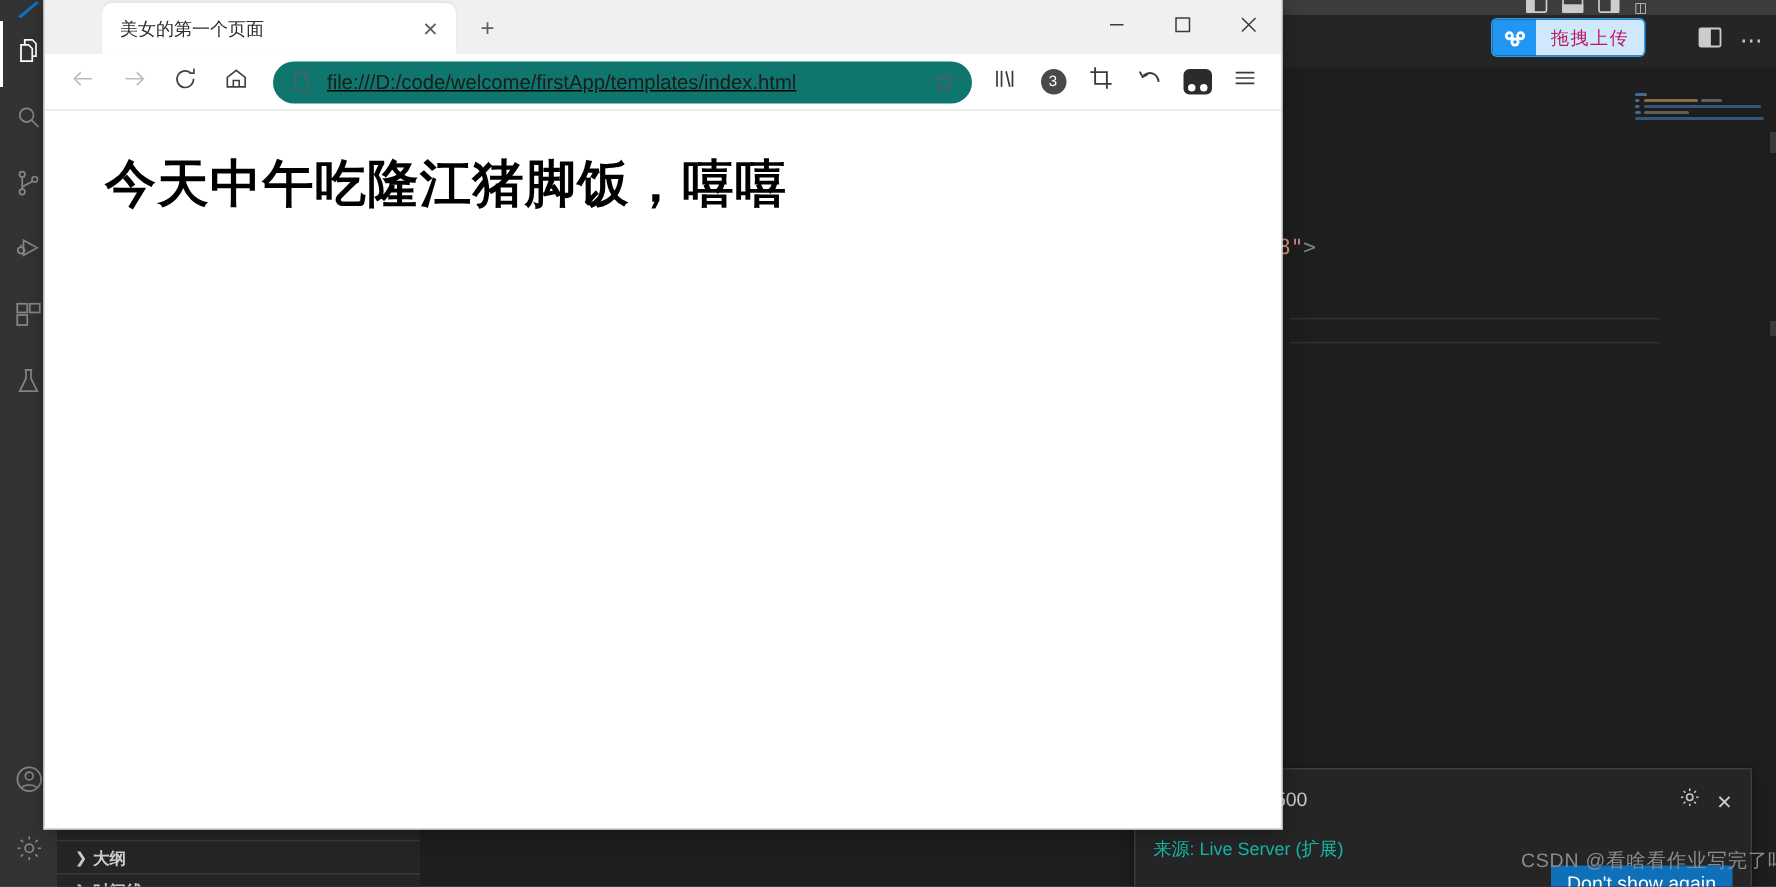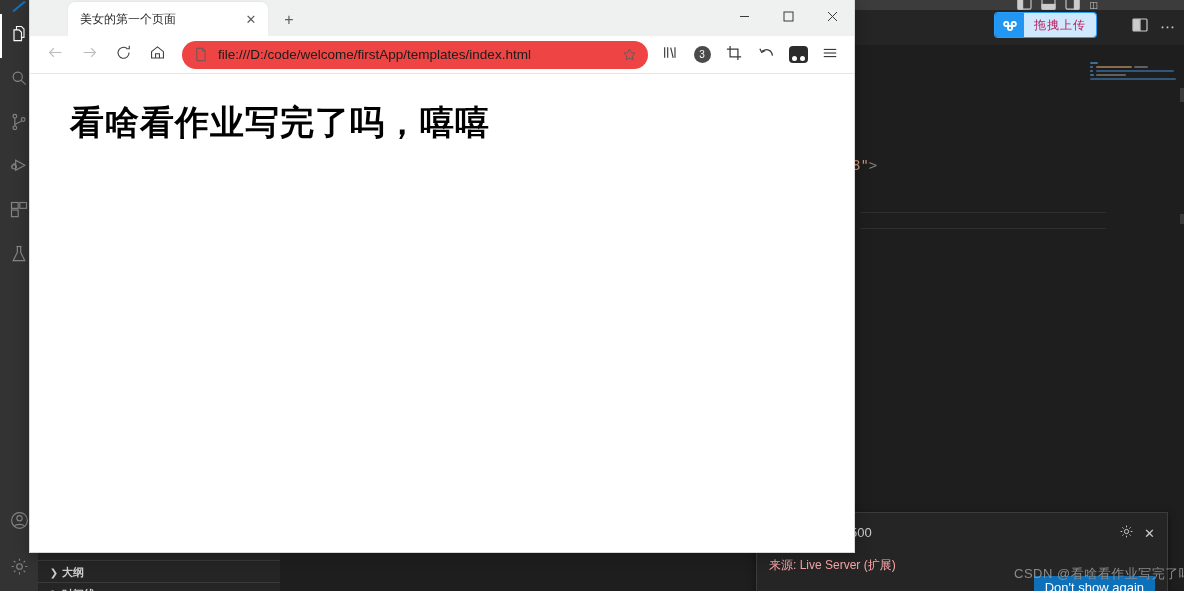--- a/index.html
+++ b/index.html
@@ -189,21 +189,21 @@
     padding-top: 1px;
   }
   .notif-actions {
     display: flex;
     align-items: center;
     gap: 10px;
     color: #cccccc;
     padding-top: 1px;
   }
   .notif-source {
-    color: #fca5a5;
+    color: #14b8a6;
     font-size: 12px;
     margin-top: 14px;
   }
   .notif-btnrow {
     display: flex;
     justify-content: flex-end;
     margin-top: 2px;
   }
   .notif-btn {
     background: #0e70b8;
@@ -242,21 +242,21 @@
   .br-titlebar {
     position: relative;
     height: 36px;
     background: #eff0f0;
     display: flex;
     align-items: flex-end;
   }
   .br-tab {
     margin-left: 38px;
     margin-bottom: 0;
-    width: 200px;
+    width: 236px;
     height: 34px;
     background: #ffffff;
     border-radius: 7px 7px 0 0;
     display: flex;
     align-items: center;
     padding: 0 6px 0 12px;
     box-sizing: border-box;
     box-shadow: 0 -1px 2px rgba(0,0,0,.05);
   }
   .br-tab-title {
@@ -305,26 +305,27 @@
     display: flex; align-items: center; justify-content: center;
     color: #424242;
     border-radius: 4px;
     cursor: pointer;
   }
   .br-nav.disabled { color: #bdbdbd; }
   .br-omnibox {
     flex: 1;
     height: 28px;
     margin: 0 6px 0 8px;
-    background: #ef4444;
+    background: #0f766e;
     border-radius: 14px;
     display: flex;
     align-items: center;
     padding: 0 6px 0 12px;
     box-sizing: border-box;
+    text-decoration: underline;
   }
   .br-omni-url {
     flex: 1;
     font-size: 13.5px;
     color: #1b1b1b;
     margin-left: 10px;
     white-space: nowrap;
     overflow: hidden;
   }
   .br-omni-star {
@@ -679,15 +680,15 @@
         <svg width="16" height="14" viewBox="0 0 18 14" stroke="currentColor" stroke-width="1.3">
           <path d="M2 3 H16"></path>
             <path d="M2 7 H16"></path>
             <path d="M2 11 H16"></path>
         </svg>
       </span>
     </div>
   </div>
 
   <div class="br-content">
-    <h1 class="page-h1">看啥看作业写完了吗，嘻嘻</h1>
+    <h1 class="page-h1">今天中午吃隆江猪脚饭，嘻嘻</h1>
   </div>
 </div>
 
 </body></html>

